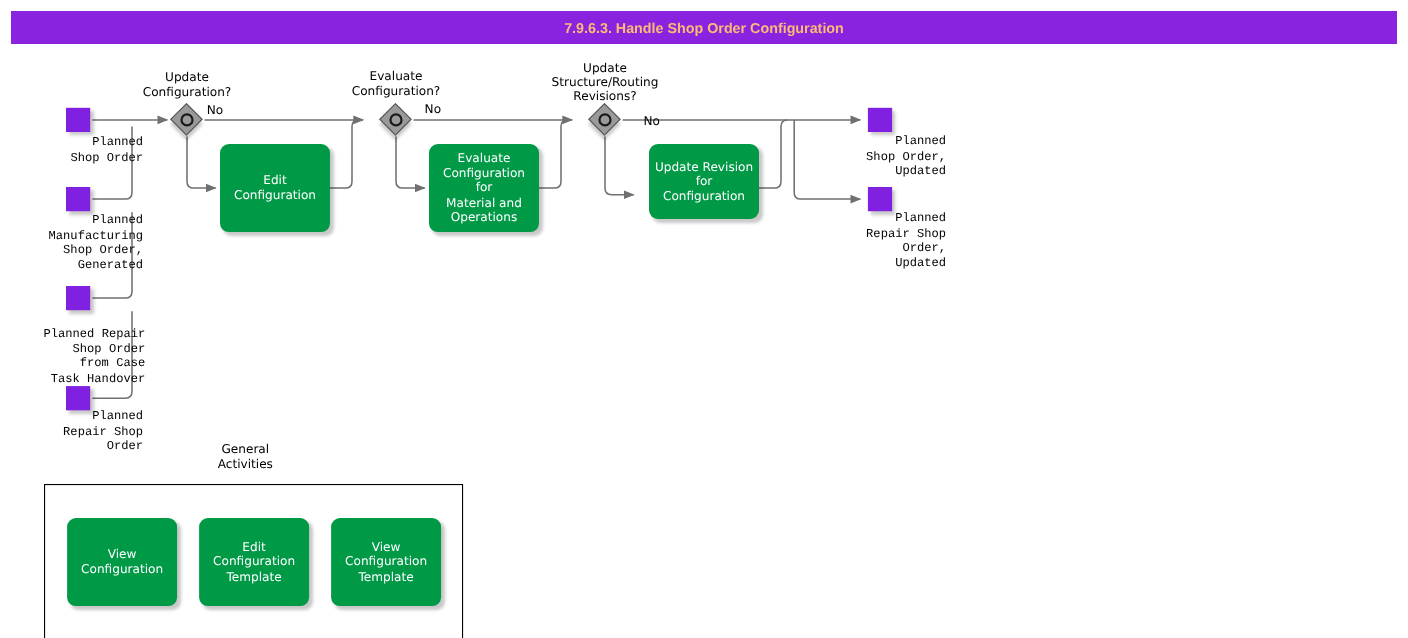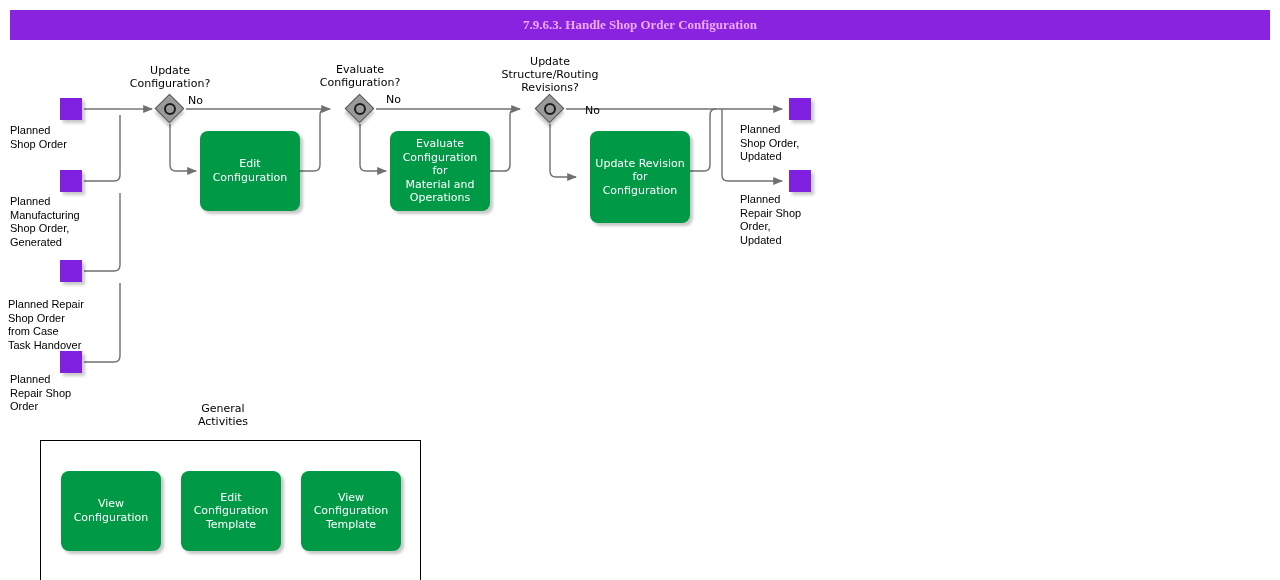--- a/index.html
+++ b/index.html
@@ -18,24 +18,24 @@
 
   
   #titlebar {
     position: absolute;
     left: 10px; top: 10px;
     width: 1260px; height: 30px;
     background: #8A23E0;
     display: flex; align-items: center; justify-content: center;
   }
   #titlebar .title-text {
-    color: #f0abfc;
+    color: #fdba74;
     font-size: 13px;
     font-weight: bold;
-    font-family: Liberation Serif, serif;
+    font-family: Liberation Sans, sans-serif;
     letter-spacing: 0px;
     white-space: nowrap;
   }
 
   
   #wires {
     position: absolute;
     left: 0; top: 0;
     width: 1280px; height: 580px;
     pointer-events: none;
@@ -43,25 +43,25 @@
 
   
   .dataobj {
     position: absolute;
     width: 22px; height: 22px;
     background: #8020E0;
     box-shadow: 3px 3px 3px rgba(0,0,0,0.22);
   }
   .dataobj-label {
     position: absolute;
-    text-align: left;
+    text-align: right;
     font-size: 11px;
     line-height: 13.6px;
     color: #000000;
-    font-family: Liberation Sans, sans-serif;
+    font-family: Liberation Mono, monospace;
     white-space: pre-line;
   }
 
   
   .gateway {
     position: absolute;
     width: 30px; height: 30px;
   }
   .gateway .gw-diamond {
     position: absolute;
@@ -233,21 +233,21 @@
 Configuration</span>
   </div>
 
   <div class="task" style="left:390px; top:131px; width:100px; height:80px;">
     <span class="task-text">Evaluate
 Configuration for
 Material and
 Operations</span>
   </div>
 
-  <div class="task" style="left:590px; top:131px; width:100px; height:92px;">
+  <div class="task" style="left:590px; top:131px; width:100px; height:68px;">
     <span class="task-text">Update Revision
 for
 Configuration</span>
   </div>
 
   <div class="dataobj" style="left:789px; top:98px;"></div>
   <div class="dataobj-label" style="left:740px; top:123px; width:120px;">Planned
 Shop Order,
 Updated</div>
 

